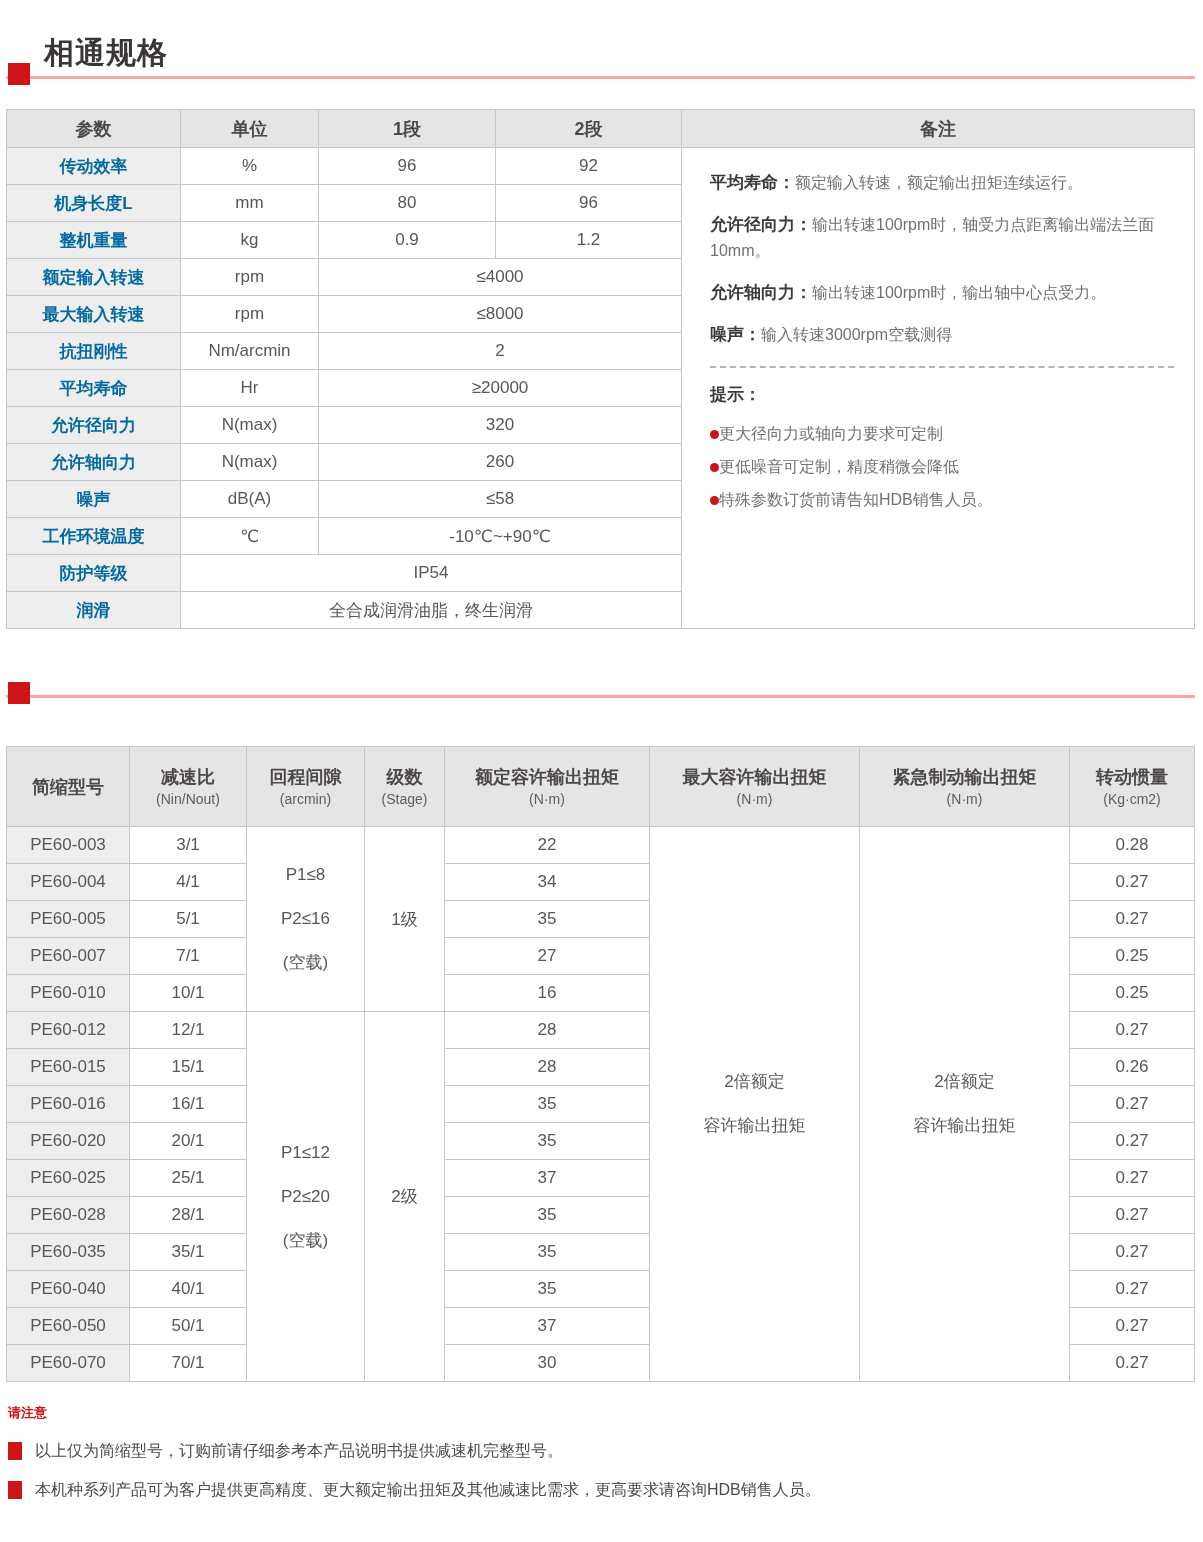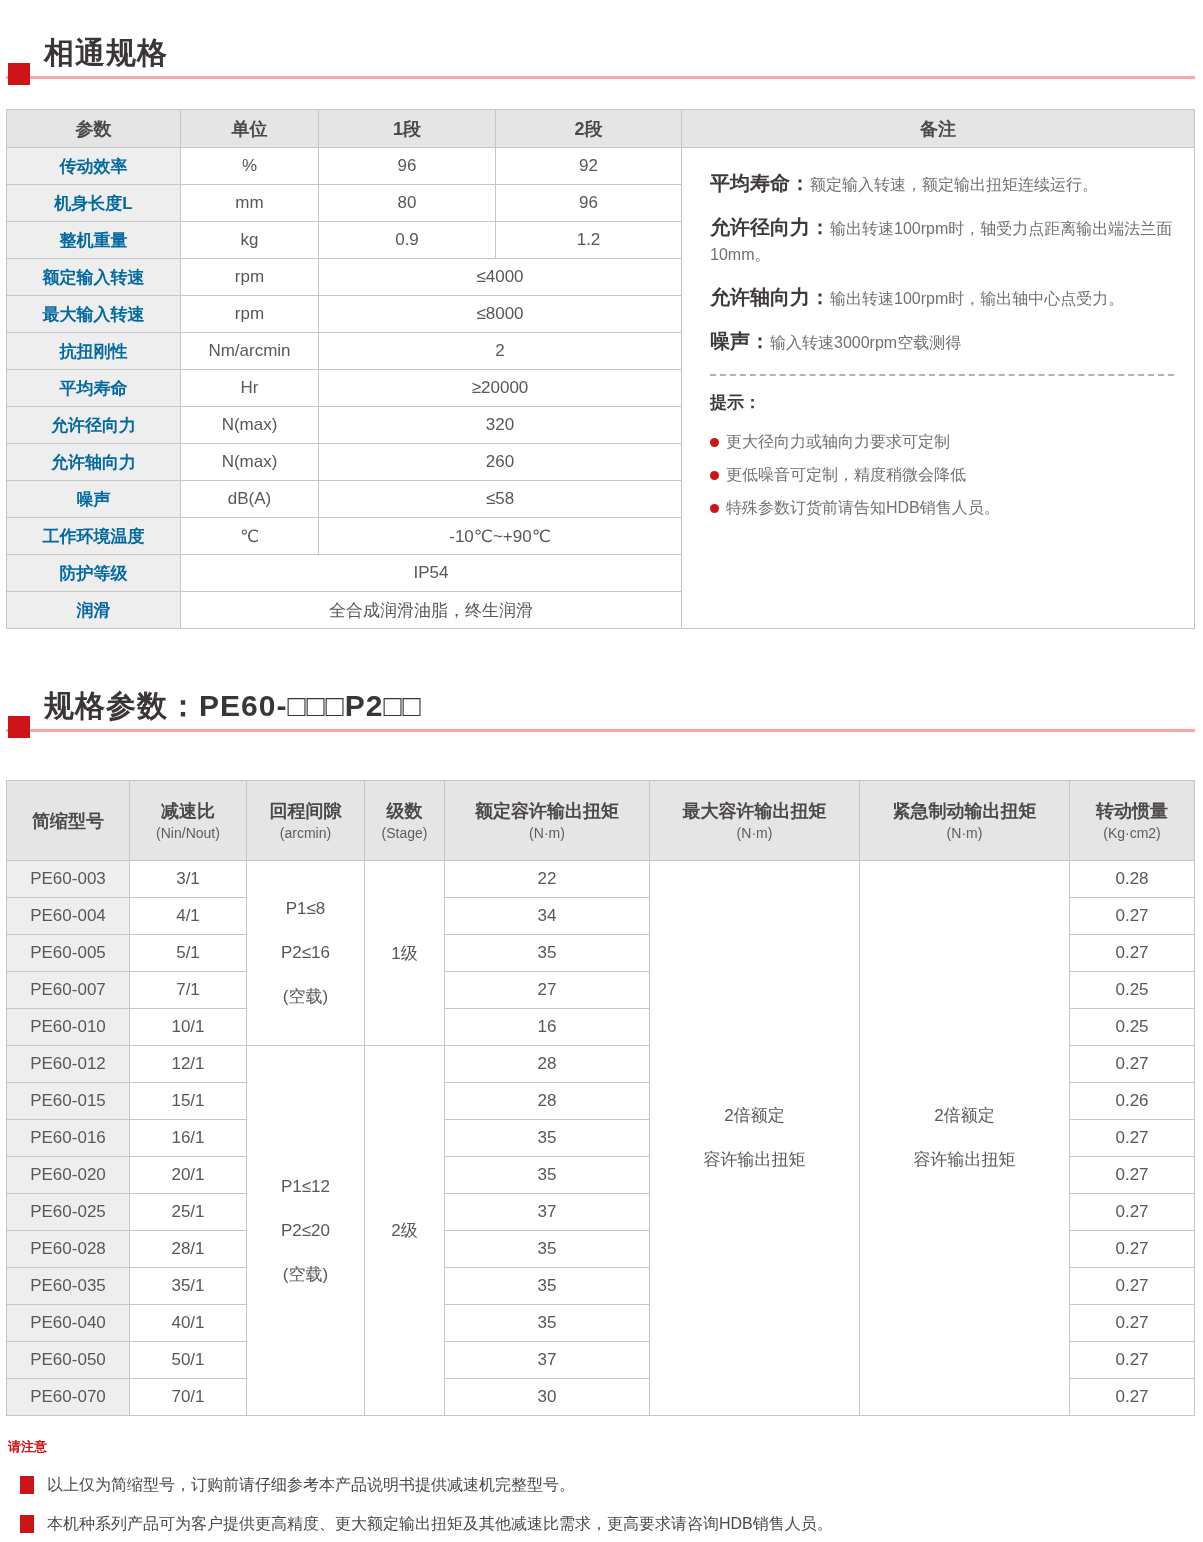--- a/index.html
+++ b/index.html
@@ -41,42 +41,42 @@
 
   
   .t1 th{background:var(--head-bg);height:38px;font-size:18px;color:#4c4948;}
   .t1 td{height:37px;background:#fff;}
   .t1 td.label{background:var(--label-bg);font-weight:bold;color:#0369a1;}
   .t1 td.remarks{
     text-align:left;vertical-align:top;background:#fff;
     padding:22px 20px 10px 28px;
   }
   .remarks p{margin:0 0 16px 0;font-size:16px;line-height:26px;color:var(--soft-text);}
-  .remarks p b{color:#3e3a39;font-size:20px;}
+  .remarks p b{color:#3e3a39;font-size:17px;}
   .remarks .dash{border-top:2px dashed #b3b2b2;margin:18px 0 14px 0;}
   .remarks .tips-title{font-weight:bold;color:#3e3a39;font-size:17px;}
   .remarks ul{list-style:none;margin:0;padding:0;}
-  .remarks li{display:flex;align-items:center;gap:7px;margin:12px 0;font-size:16px;color:var(--soft-text);}
+  .remarks li{display:flex;align-items:center;margin:12px 0;font-size:16px;color:var(--soft-text);}
   .remarks .dot{flex:0 0 auto;width:9px;height:9px;border-radius:50%;background:var(--red);}
 
   .gap1{height:32px;}
   .gap2{height:18px;}
 
   
   .t2 th{background:var(--head-bg);height:80px;color:#4c4948;vertical-align:middle;}
   .t2 .h-main{font-size:18px;font-weight:bold;line-height:22px;}
   .t2 .h-sub{font-size:14px;font-weight:normal;color:#5f5d5d;margin-top:3px;}
   .t2 td{height:37px;background:#fff;}
   .t2 td.model{background:var(--label-bg);}
   .t2 td.merge{line-height:44px;}
 
   
   .notes{margin-top:22px;padding-left:2px;}
   .notes-title{color:var(--red);font-size:13px;font-weight:bold;margin:0 0 4px 0;}
-  .notes ul{list-style:none;margin:12px;padding:0;}
+  .notes ul{list-style:none;margin:0;padding:0;}
   .notes li{display:flex;align-items:flex-start;gap:13px;margin:19px 0;font-size:16px;color:#4c4948;line-height:20px;}
   .notes .sq{flex:0 0 auto;width:14px;height:18px;background:var(--red);margin-top:1px;}
 </style>
 </head>
 <body>
 
 <div class="page">
 
   <div class="sec-title">
     <span class="red-sq"></span>
@@ -190,21 +190,20 @@
           <td colspan="3">全合成润滑油脂，终生润滑</td>
         </tr>
       </tbody>
   </table>
 
   <div class="gap1"></div>
   <div style="height:28px"></div>
 
   <div class="sec-title">
     <span class="red-sq"></span>
-    <h2>规格参数：PE60-□□□P2□□</h2>
   </div>
 
   <div class="gap2"></div>
 
   <table class="t2">
     <colgroup>
       <col style="width:123px">
         <col style="width:117px">
         <col style="width:118px">
         <col style="width:80px">

